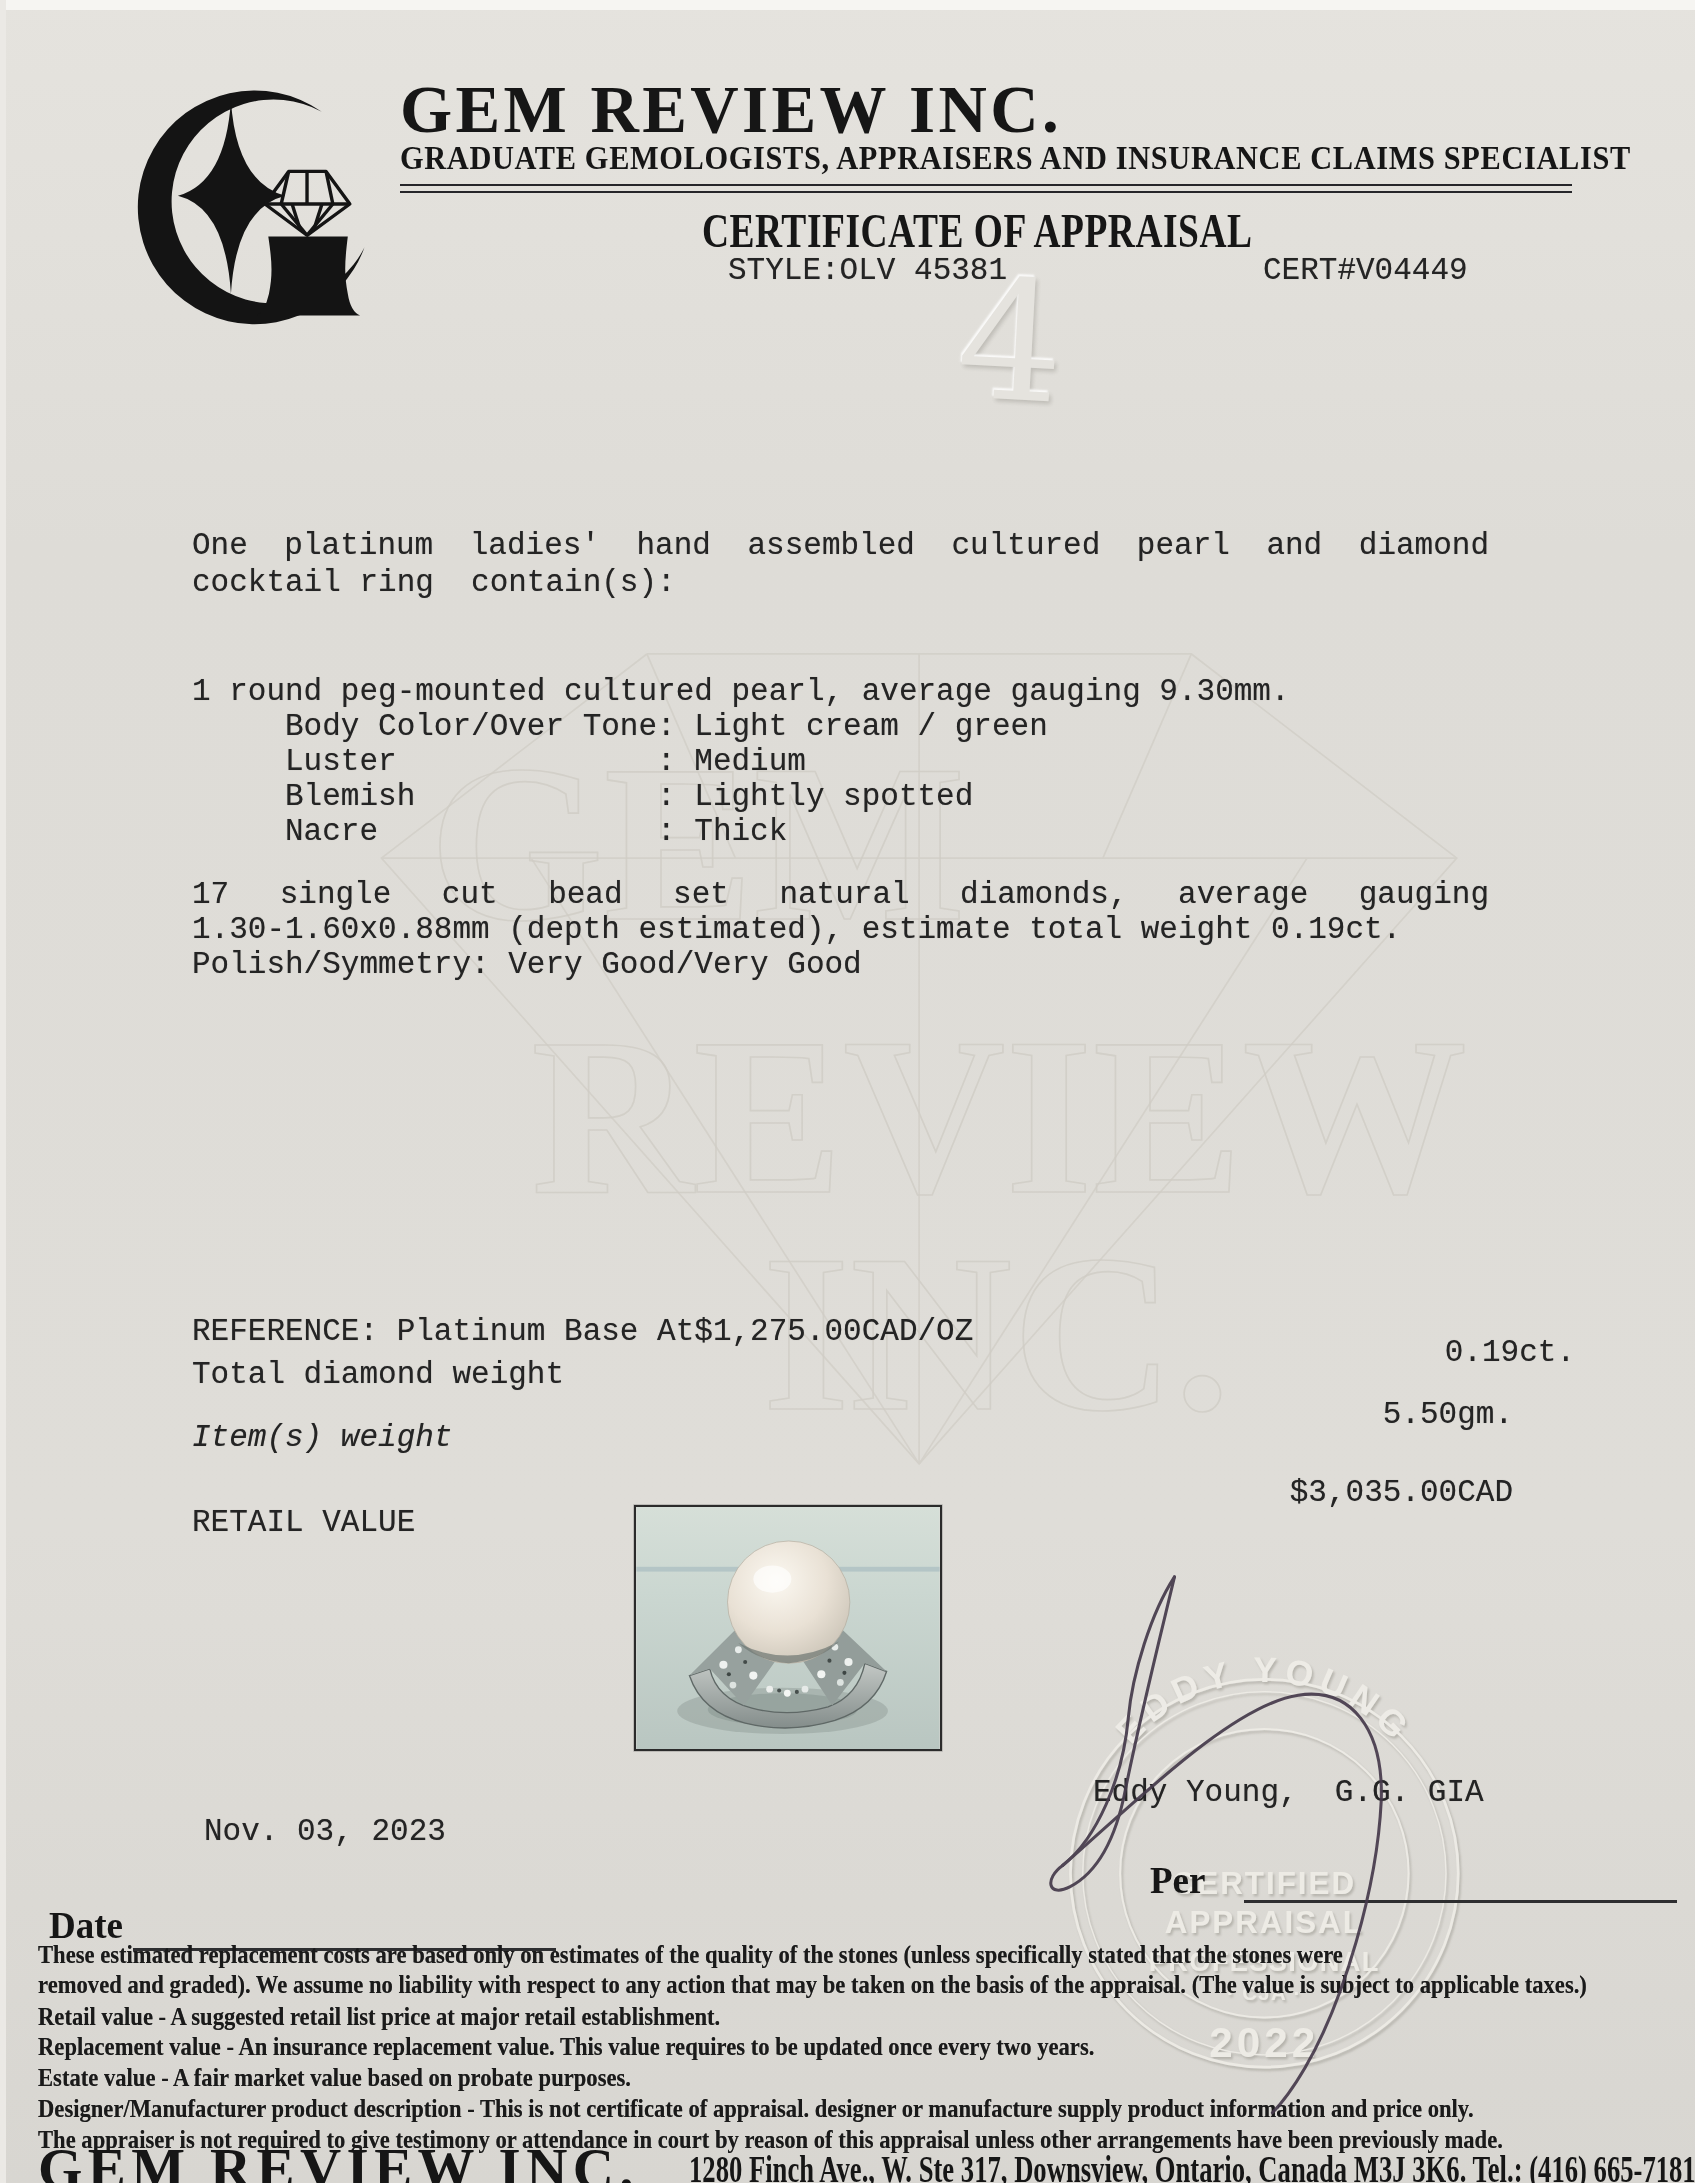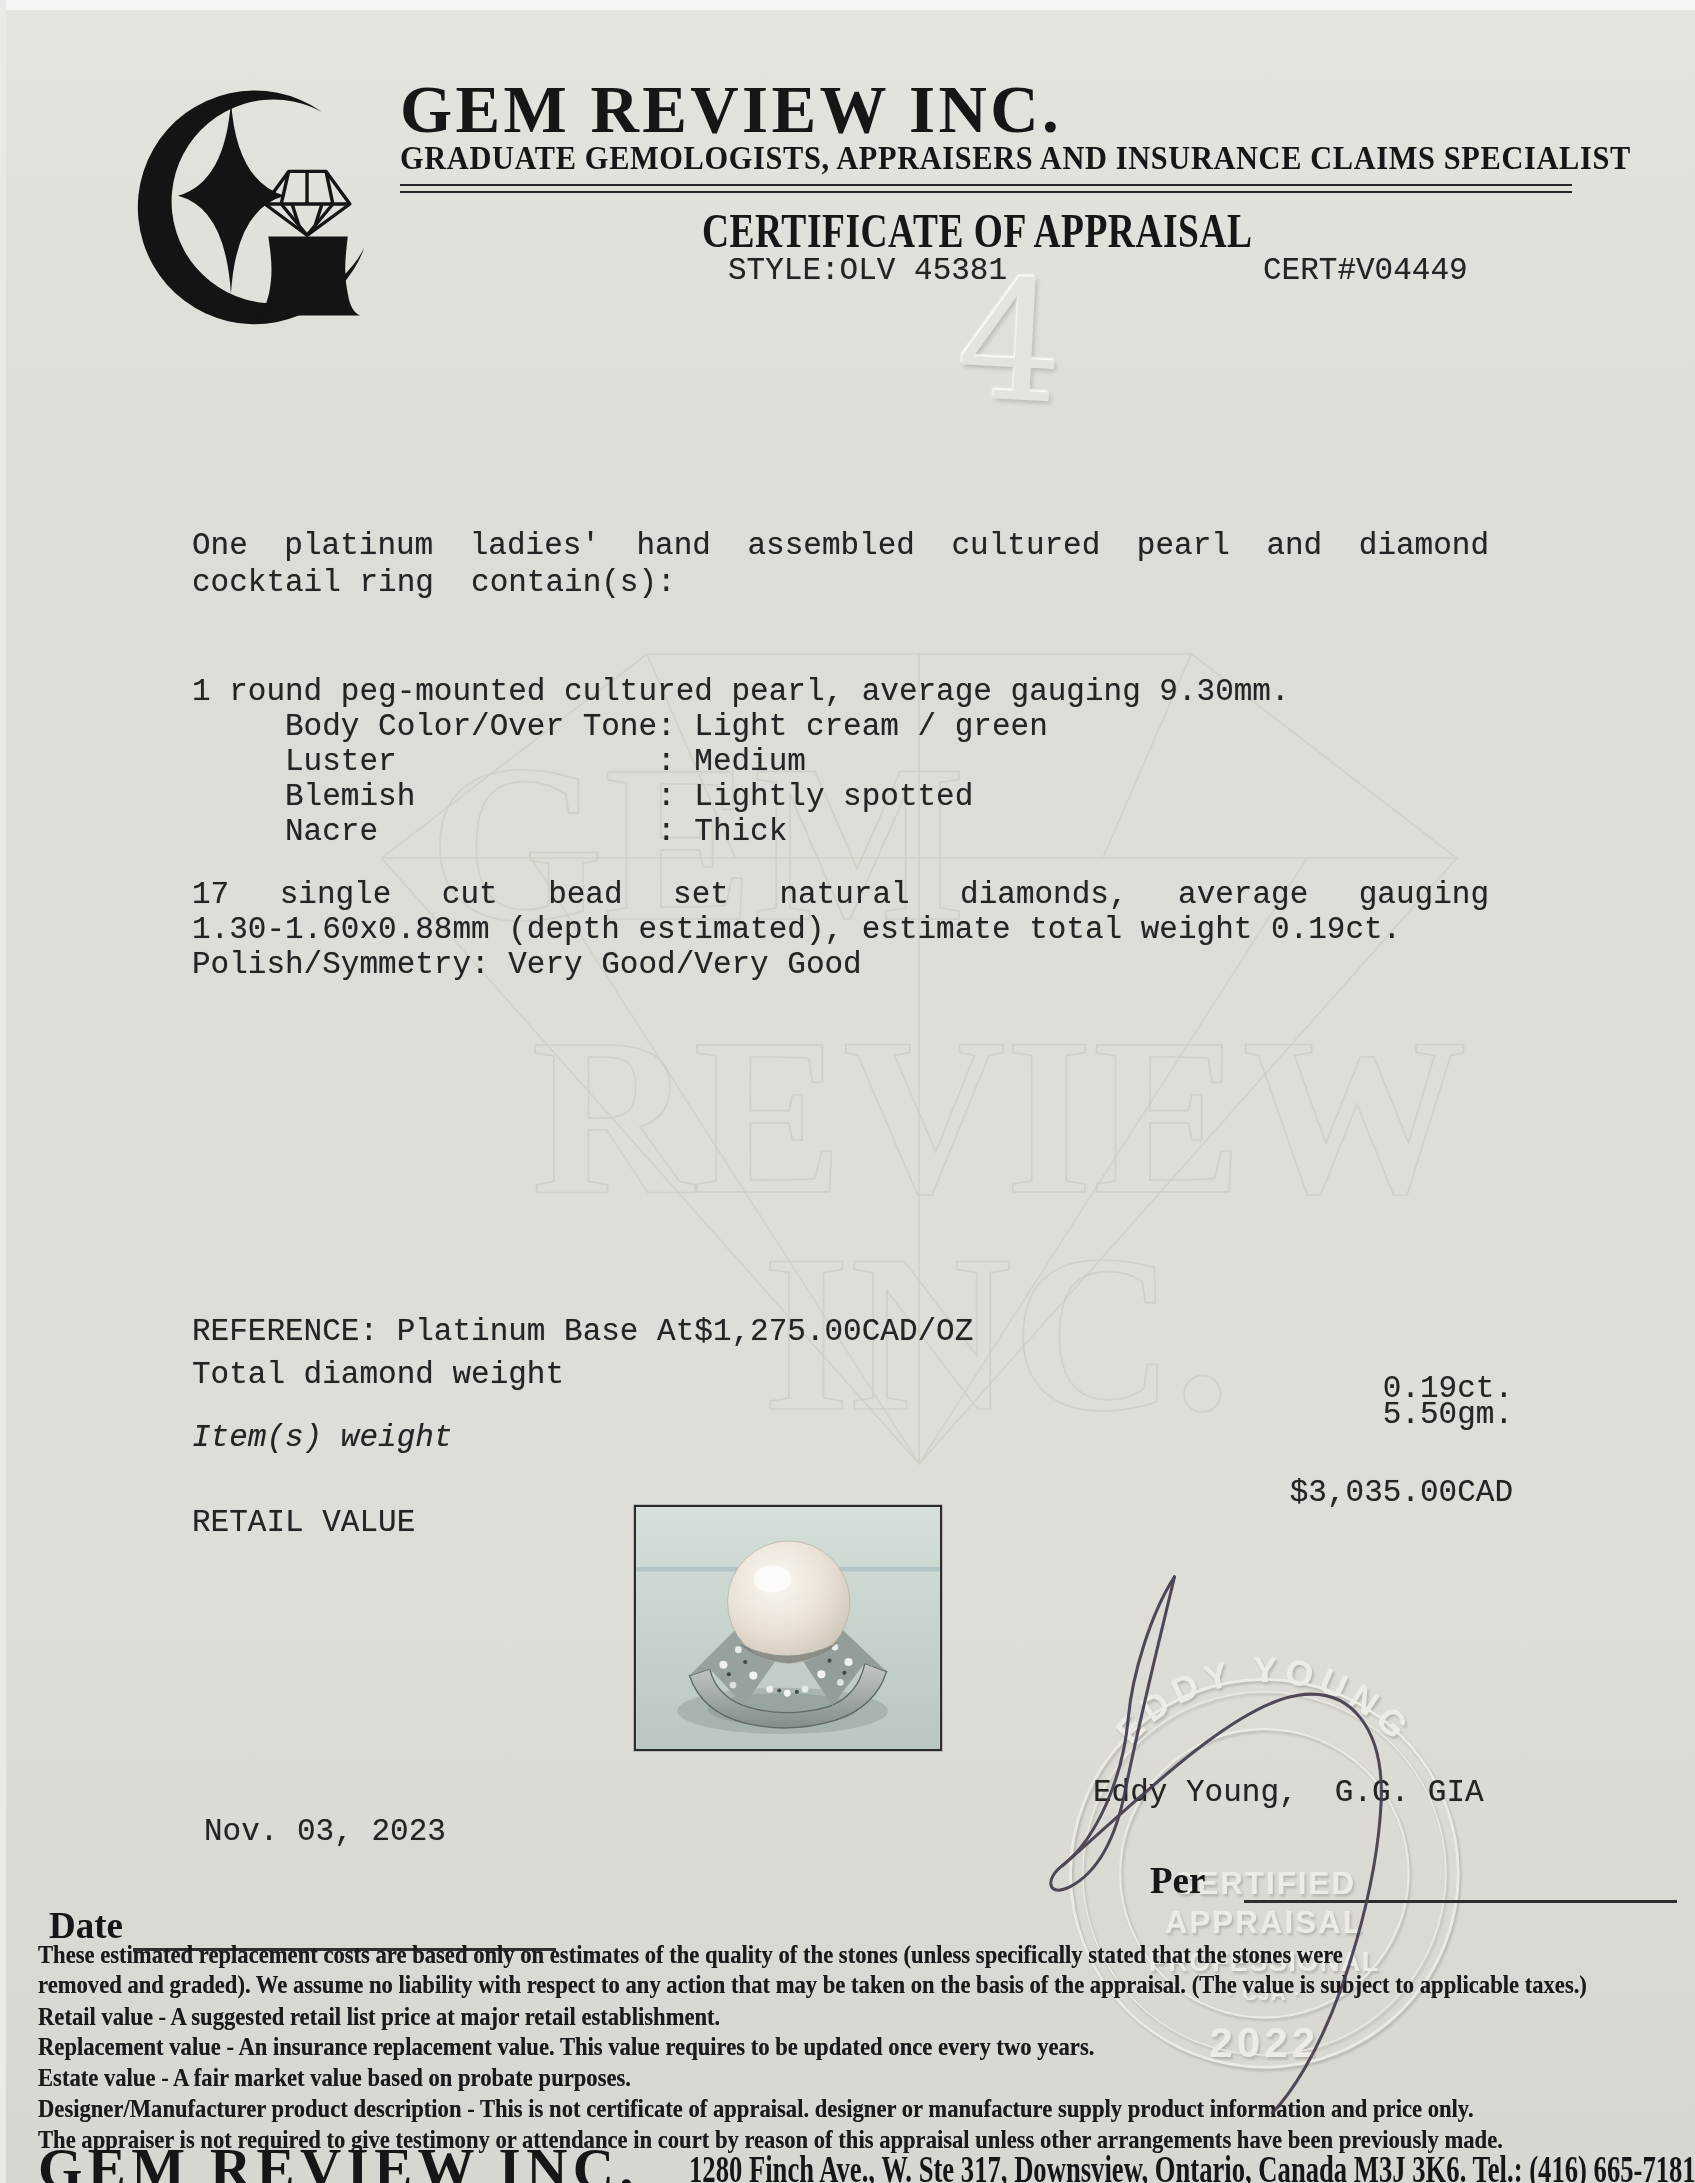--- a/index.html
+++ b/index.html
@@ -119,21 +119,21 @@
 
   <div class="abs mono just layer5" style="left:192px;top:877px;">17 single cut bead set natural diamonds, average gauging</div>
   <div class="abs layer5" style="left:192px;top:912px;">
     <div class="mono pre">1.30-1.60x0.88mm (depth estimated), estimate total weight 0.19ct.</div>
     <div class="mono pre">Polish/Symmetry: Very Good/Very Good</div>
   </div>
 
   <div class="abs mono pre layer5" style="left:192px;top:1314px;">REFERENCE: Platinum Base At$1,275.00CAD/OZ</div>
 
   <div class="abs mono pre layer5" style="left:192px;top:1357px;">Total diamond weight</div>
-  <div class="abs mono value-cell layer5" style="left:1239px;top:1335px;margin-top:36px;">0.19ct.</div>
+  <div class="abs mono value-cell layer5" style="left:1301px;top:1335px;">0.19ct.</div>
 
   <div class="abs mono pre layer5" style="left:192px;top:1420px;font-style:italic;">Item(s) weight</div>
   <div class="abs mono value-cell layer5" style="left:1239px;top:1397px;">5.50gm.</div>
 
   <div class="abs mono pre layer5" style="left:192px;top:1505px;">RETAIL VALUE</div>
   <div class="abs mono value-cell layer5" style="left:1239px;top:1475px;">$3,035.00CAD</div>
 
   <div class="abs photo-frame layer5" style="left:634px;top:1505px;width:304px;height:242px;">
     <svg width="304" height="242" viewBox="0 0 446 356">
       <defs>

